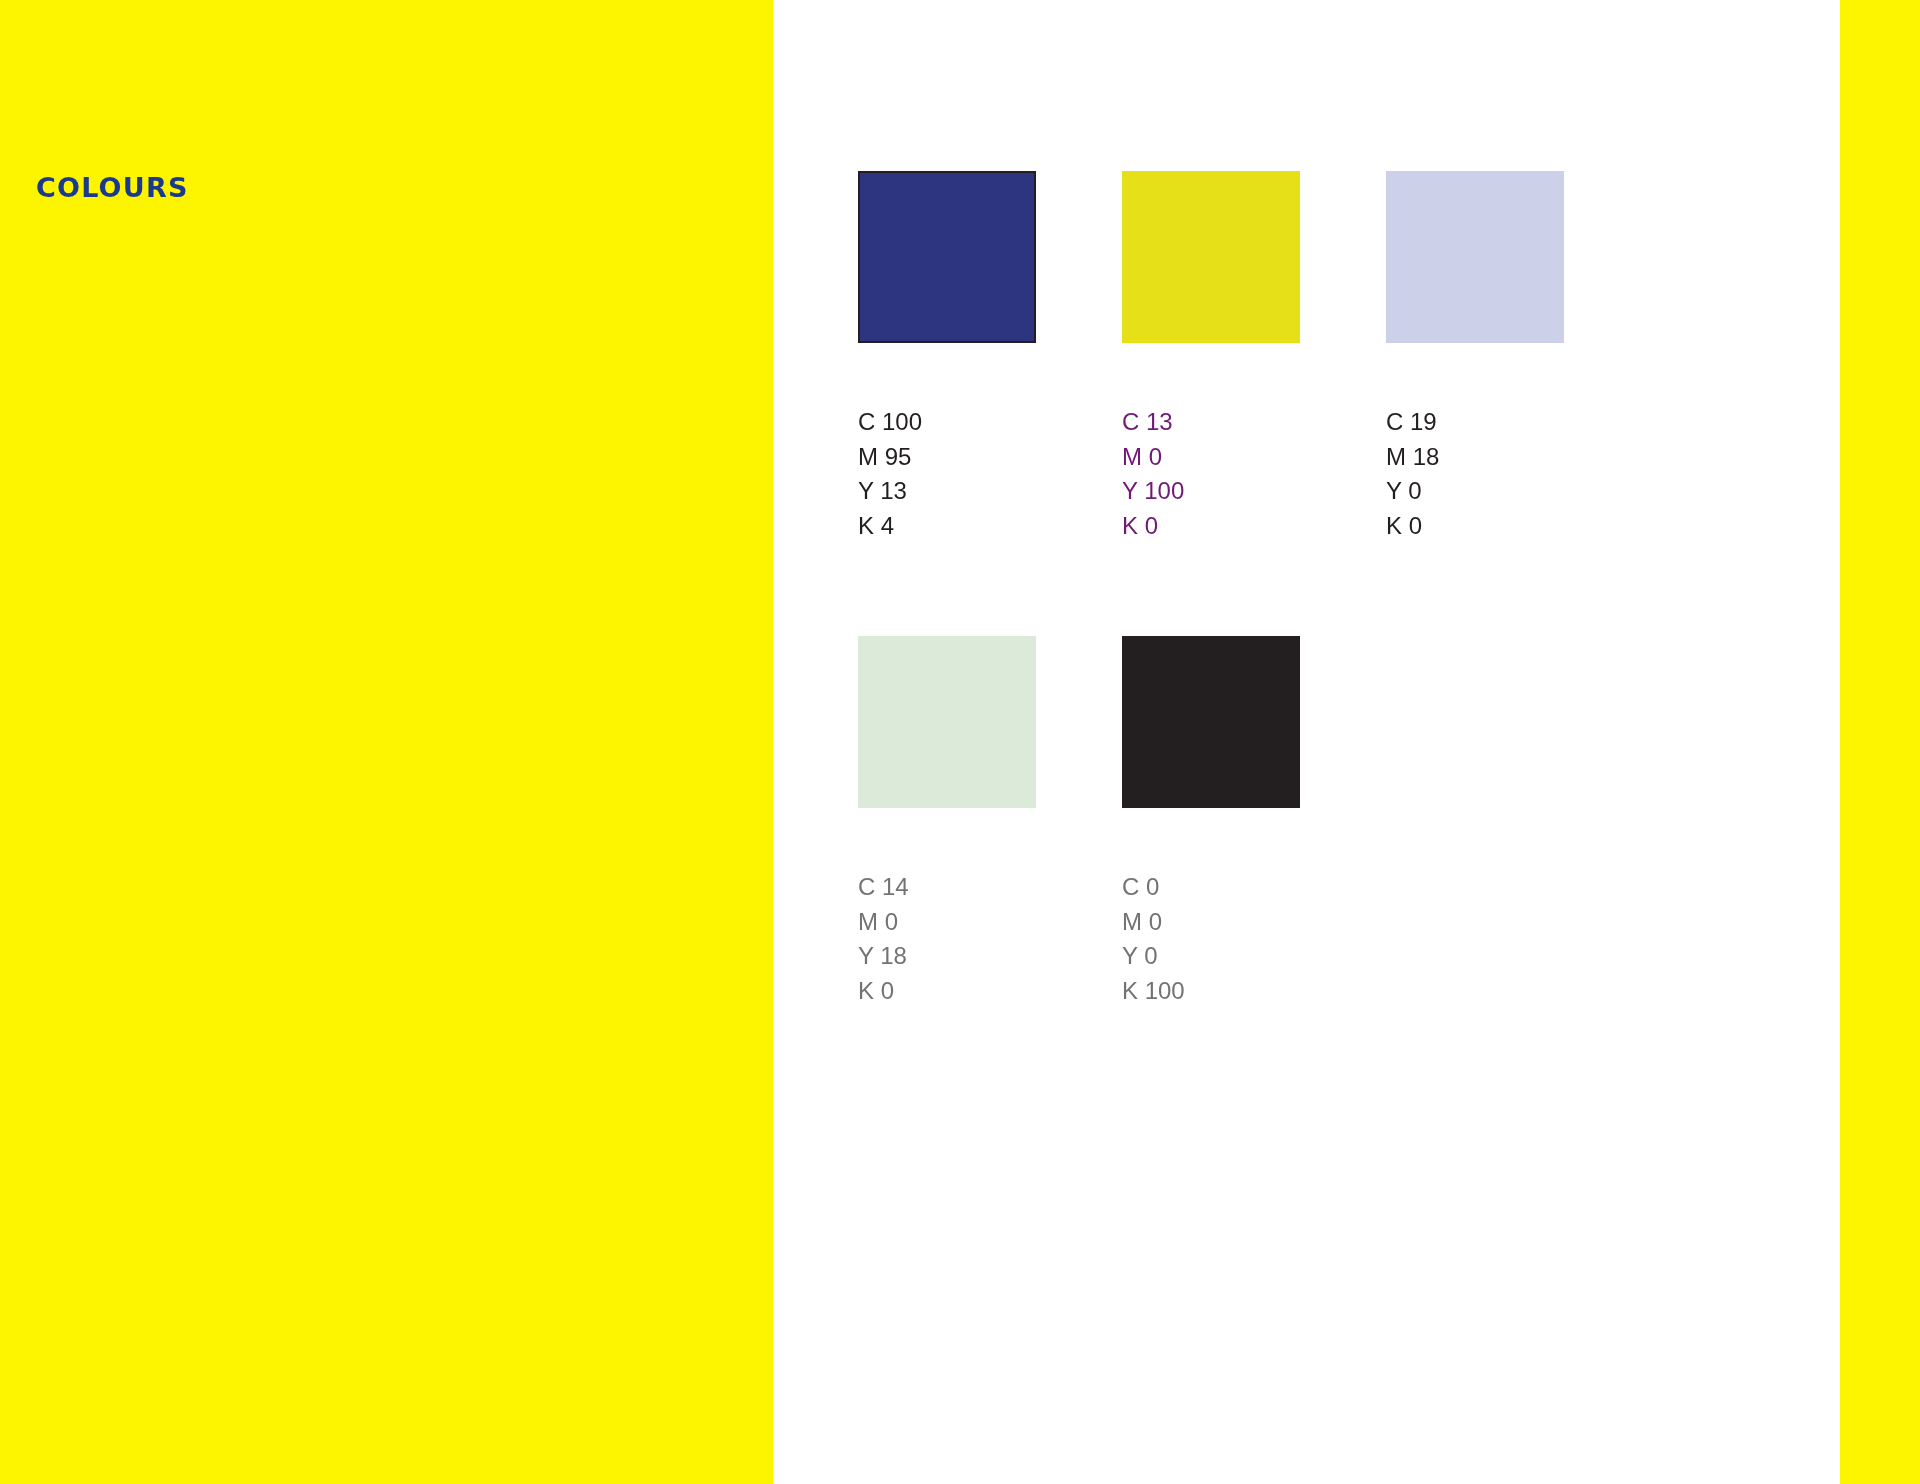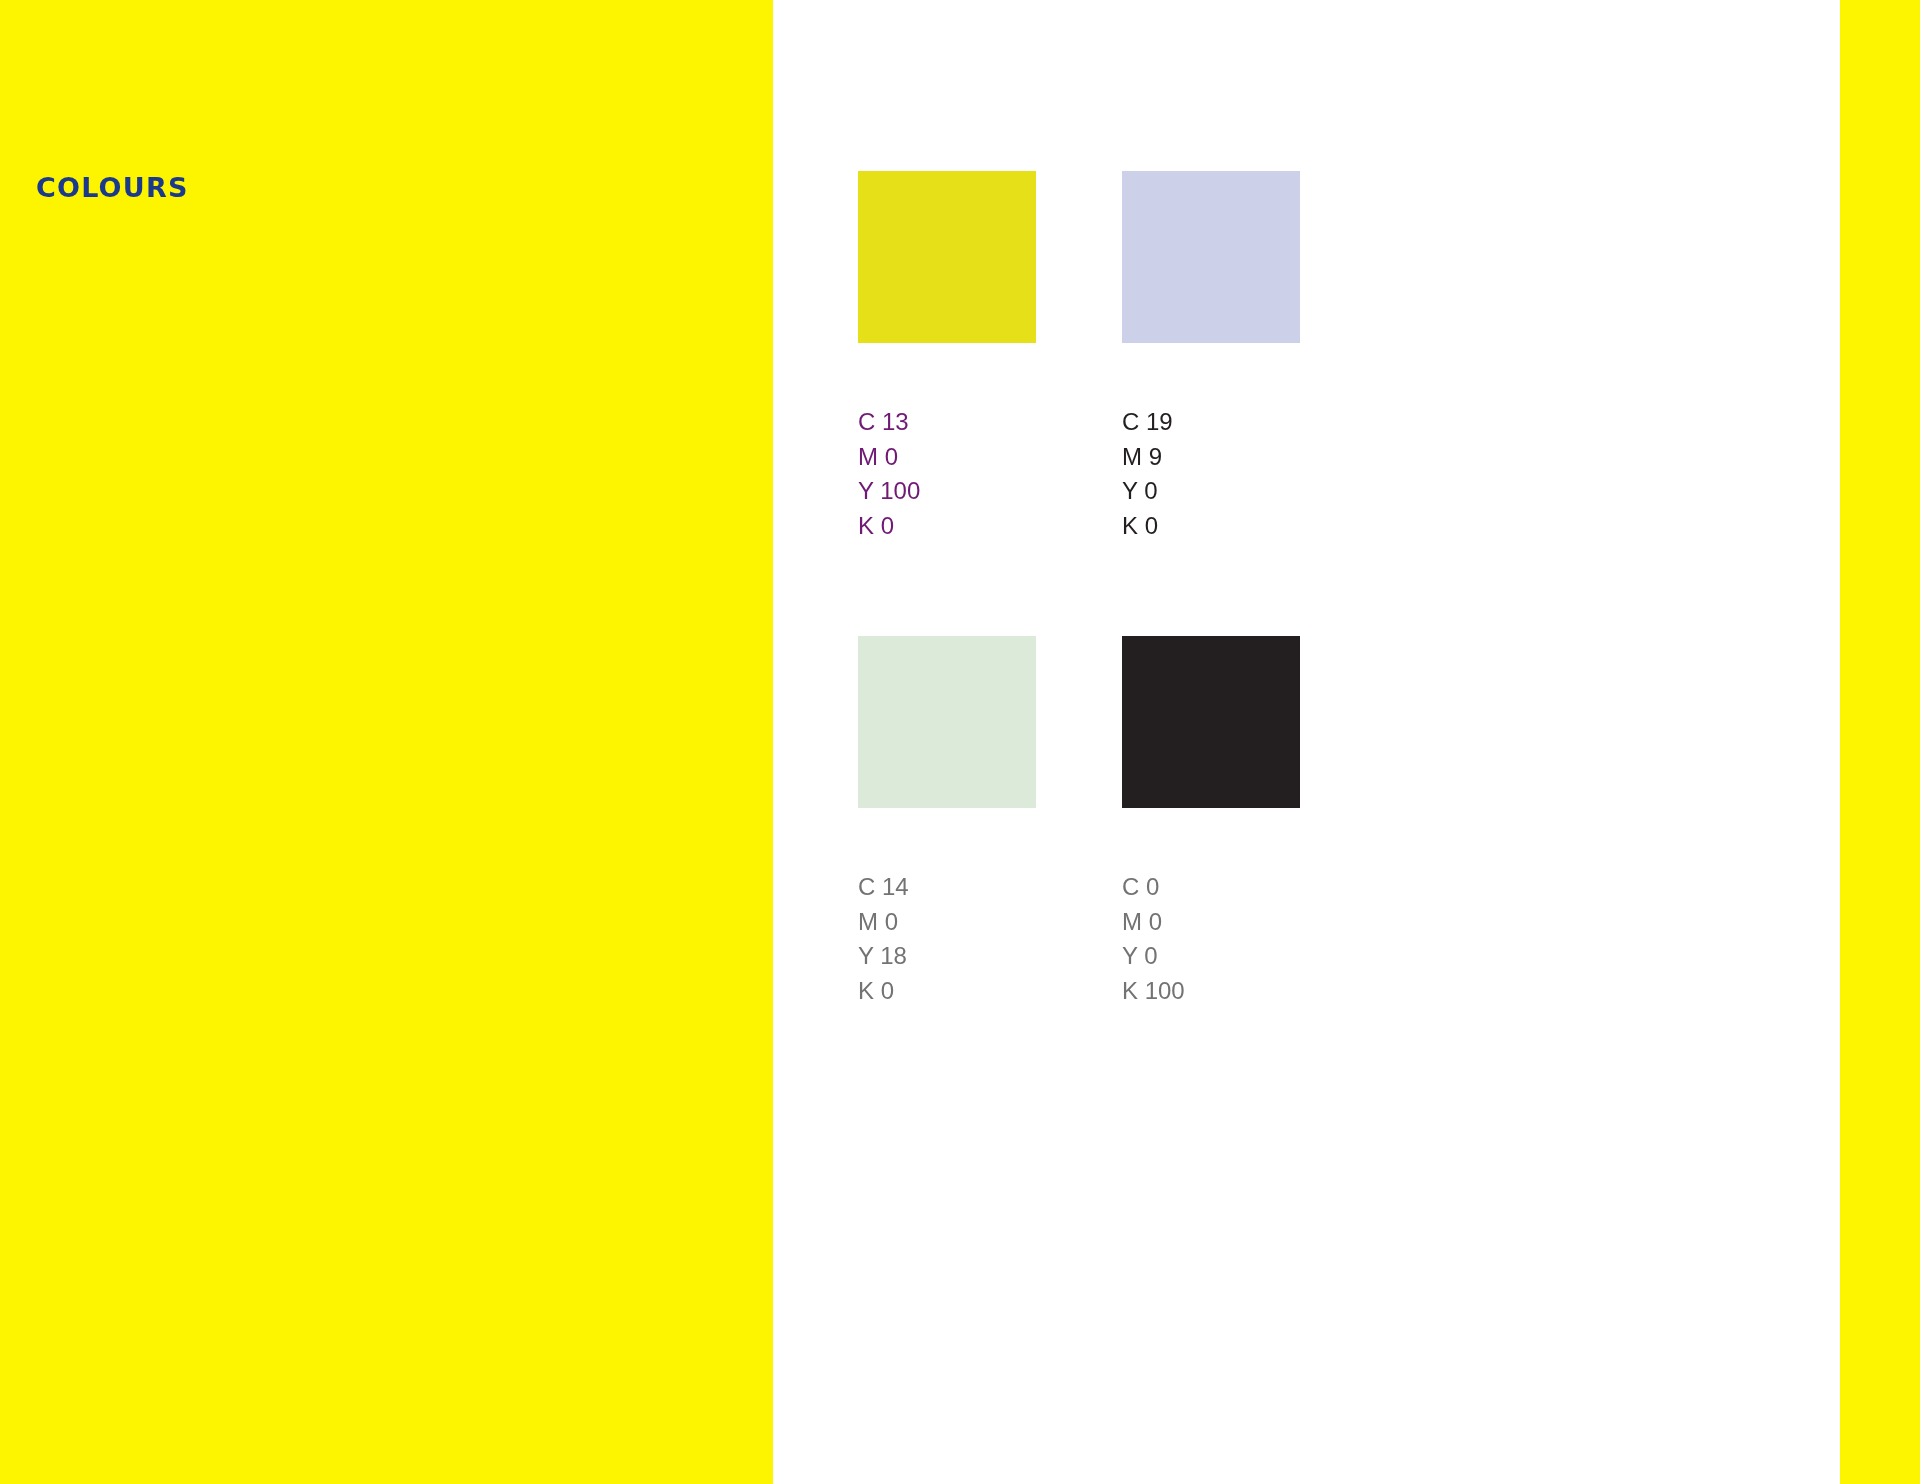--- a/index.html
+++ b/index.html
@@ -94,36 +94,45 @@
   <div class="band band-left" style="background-color: rgb(253, 245, 0);"></div>
 
   <div class="band band-right" style="background-color: rgb(253, 245, 0);"></div>
 
   <h1 class="section-title" style="color: rgb(28, 58, 140);">COLOURS</h1>
 
   <div class="swatch-grid">
 
     <div class="swatch-row">
 
+      <div class="swatch-cell">
+        <div class="swatch-chip bordered" style="background-color: rgb(46, 53, 128);"></div>
+        <div class="swatch-specs" style="color: rgb(35, 31, 32);">
+          <span class="spec-line">C 100</span>
+          <span class="spec-line">M 95</span>
+          <span class="spec-line">Y 13</span>
+          <span class="spec-line">K 4</span>
+        </div>
+      </div>
 
       <div class="swatch-cell">
         <div class="swatch-chip" style="background-color: rgb(230, 224, 25);"></div>
         <div class="swatch-specs" style="color: #701a75;">
           <span class="spec-line">C 13</span>
           <span class="spec-line">M 0</span>
           <span class="spec-line">Y 100</span>
           <span class="spec-line">K 0</span>
         </div>
       </div>
 
       <div class="swatch-cell">
         <div class="swatch-chip" style="background-color: rgb(204, 208, 232);"></div>
         <div class="swatch-specs" style="color: rgb(35, 31, 32);">
           <span class="spec-line">C 19</span>
-          <span class="spec-line">M 9</span>
+          <span class="spec-line">M 18</span>
           <span class="spec-line">Y 0</span>
           <span class="spec-line">K 0</span>
         </div>
       </div>
 
     </div>
 
     <div class="swatch-row">
 
       <div class="swatch-cell">

